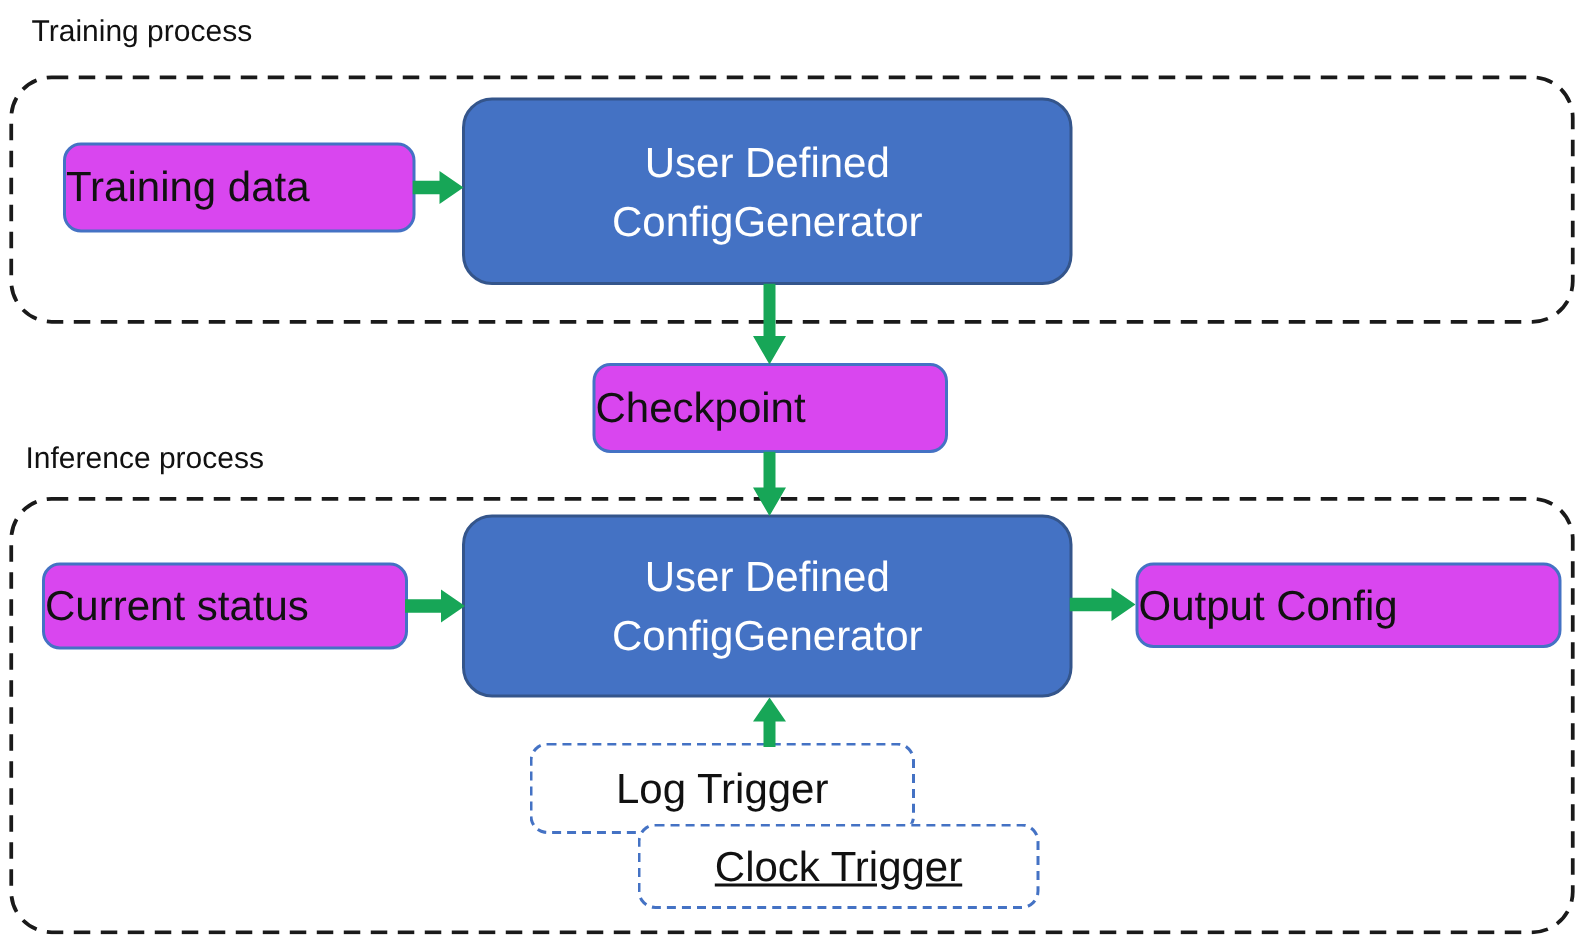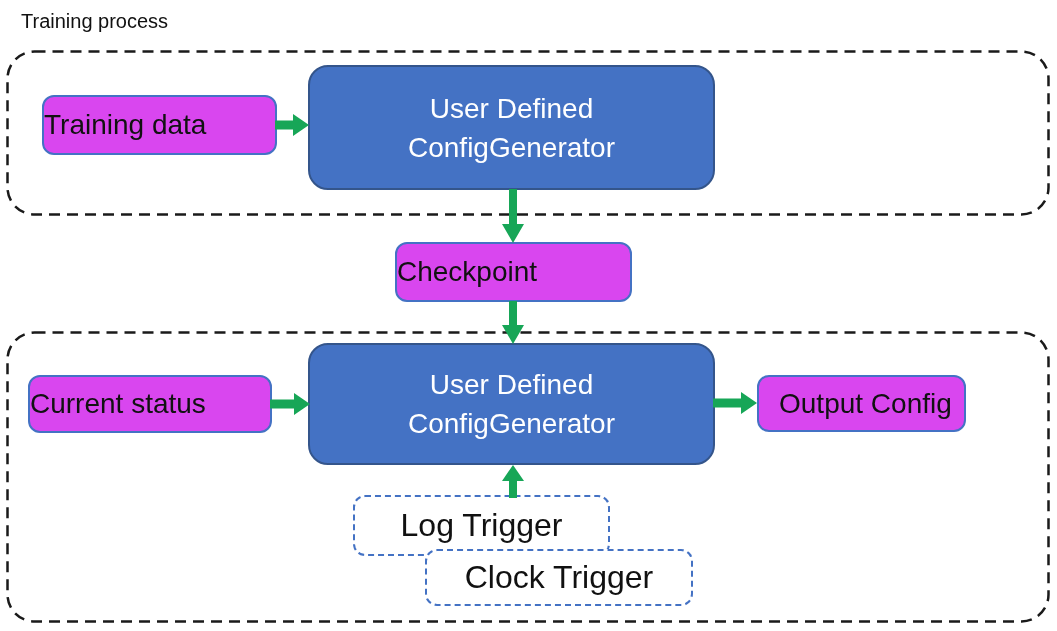--- a/index.html
+++ b/index.html
@@ -47,35 +47,36 @@
     font-size:28px; line-height:39px; color:var(--generator_text,#fff);
     text-align:center;
     z-index:2;
   }
   .trigger-box {
     position:absolute;
     background:#fff;
     border:2.5px dashed var(--accent_blue,#4472C4);
     border-radius:12px;
     display:flex; align-items:center; justify-content:center;
-    font-size:32px; color:var(--text_dark,#111);
+    font-size:28px; color:var(--text_dark,#111);
     white-space:nowrap;
   }
   .trigger-box.log   { z-index:3; }
-  .trigger-box.clock { z-index:4; }
+  .trigger-box.clock { z-index:4;text-decoration:underline; }
   .arrow { position:absolute; z-index:5; }
   .arrow path { fill:var(--arrow_green,#17A657); }
 </style>
 </head>
 <body>
 
 <div class="stage">
 
   <div class="section-label" style="left:21px; top:3px;">Training process</div>
 
+  <div class="section-label" style="left:17px; top:288px;">Inference process</div>
 
   <svg class="container-svg" style="left:6px; top:50px;" width="1044" height="166">
     <rect x="1.5" y="1.5" width="1041" height="163" rx="27" fill="none" stroke="var(--container_dash,#1A1A1A)" stroke-width="2.5" stroke-dasharray="11 7"></rect>
   </svg>
 
   <svg class="container-svg" style="left:6px; top:331px;" width="1044" height="292">
     <rect x="1.5" y="1.5" width="1041" height="289" rx="27" fill="none" stroke="var(--container_dash,#1A1A1A)" stroke-width="2.5" stroke-dasharray="11 7"></rect>
   </svg>
 
   <div class="white-box" style="left:42px; top:95px; width:235px; height:60px;">
@@ -93,21 +94,21 @@
 
   <div class="white-box" style="left:395px; top:242px; width:237px; height:60px;">
     <span>Checkpoint</span>
   </div>
 
   <div class="blue-box" style="left:308px; top:343px; width:407px; height:122px;">
     <span>User Defined</span>
     <span>ConfigGenerator</span>
   </div>
 
-  <div class="white-box" style="left:757px; top:375px; width:209px; height:57px;padding-left:20px;">
+  <div class="white-box" style="left:757px; top:375px; width:284px; height:57px;">
     <span>Output Config</span>
   </div>
 
   <div class="trigger-box log" style="left:353px; top:495px; width:257px; height:61px;">
     <span>Log Trigger</span>
   </div>
 
   <div class="trigger-box clock" style="left:425px; top:549px; width:268px; height:57px;">
     <span>Clock Trigger</span>
   </div>

